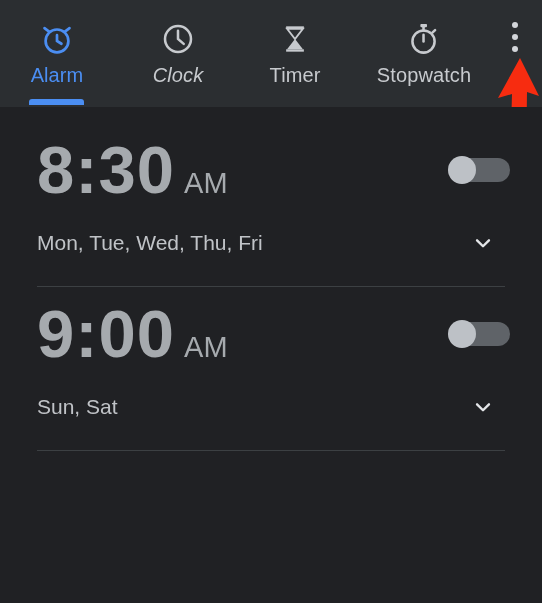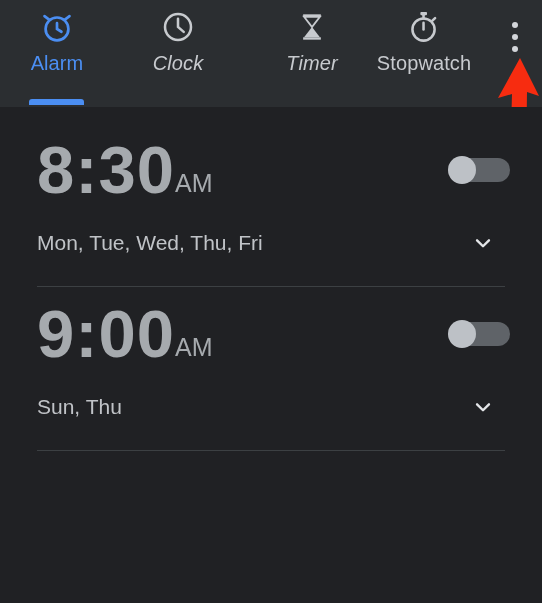--- a/index.html
+++ b/index.html
@@ -29,41 +29,41 @@
     background: #2b2e31;
   }
   .tab {
     position: absolute;
     top: 0;
     height: 107px;
     display: flex;
     flex-direction: column;
     align-items: center;
     justify-content: flex-start;
-    padding-top: 8px;
+    padding-top: 20px;
     box-sizing: border-box;
     cursor: pointer;
   }
   .tab .tab-icon {
     display: block;
     height: 38px;
     line-height: 0;
   }
   .tab .tab-label {
     margin-top: 6px;
     font-size: 20px;
     letter-spacing: 0.1px;
     color: #c7cace;
     white-space: nowrap;
   }
   .tab.active .tab-label { color: #4b8ef2; }
 
   #tab-alarm     { left: 2px;   width: 110px; }
   #tab-clock     { left: 122px; width: 112px; font-style: italic; }
-  #tab-timer     { left: 257px; width: 110px; font-style: italic; }
+  #tab-timer     { left: 240px; width: 110px; }
   #tab-stopwatch { left: 358px; width: 132px; text-align: center; }
 
   #active-indicator {
     position: absolute;
     left: 29px;
     top: 99px;
     width: 55px;
     height: 6px;
     border-radius: 3px 3px 0 0;
     background: #4b8ef2;
@@ -124,23 +124,24 @@
     cursor: pointer;
   }
   .alarm-time .hm {
     font-size: 67px;
     font-weight: 700;
     color: #a6aaae;
     letter-spacing: 1px;
     line-height: 1;
   }
   .alarm-time .ampm {
-    font-size: 25px;
+    font-size: 29px;
     font-weight: 400;
     color: #a6aaae;
+    margin-left: 9px;
     position: relative;
     top: 14px;
   }
   .alarm-toggle {
     position: absolute;
     right: 32px;
     top: 50%;
     transform: translateY(-50%);
     width: 62px;
     height: 28px;
@@ -300,21 +301,21 @@
         <div class="alarm-time">
           <span class="hm">9:00</span>
           <span class="ampm">AM</span>
         </div>
         <div class="alarm-toggle">
           <span class="track"></span>
           <span class="thumb"></span>
         </div>
       </div>
       <div class="alarm-bottom">
-        <div class="alarm-days">Sun, Thu</div>
+        <div class="alarm-days">Sun, Sat</div>
         <div class="alarm-expand">
           <svg width="26" height="26" viewBox="0 0 24 24" fill="none" stroke="#e3e5e8" stroke-width="2.2" stroke-linecap="round" stroke-linejoin="round">
             <path d="M6.5 9.5 L12 15 L17.5 9.5"></path>
           </svg>
         </div>
       </div>
       <div class="alarm-divider"></div>
     </div>
 
   </div>

